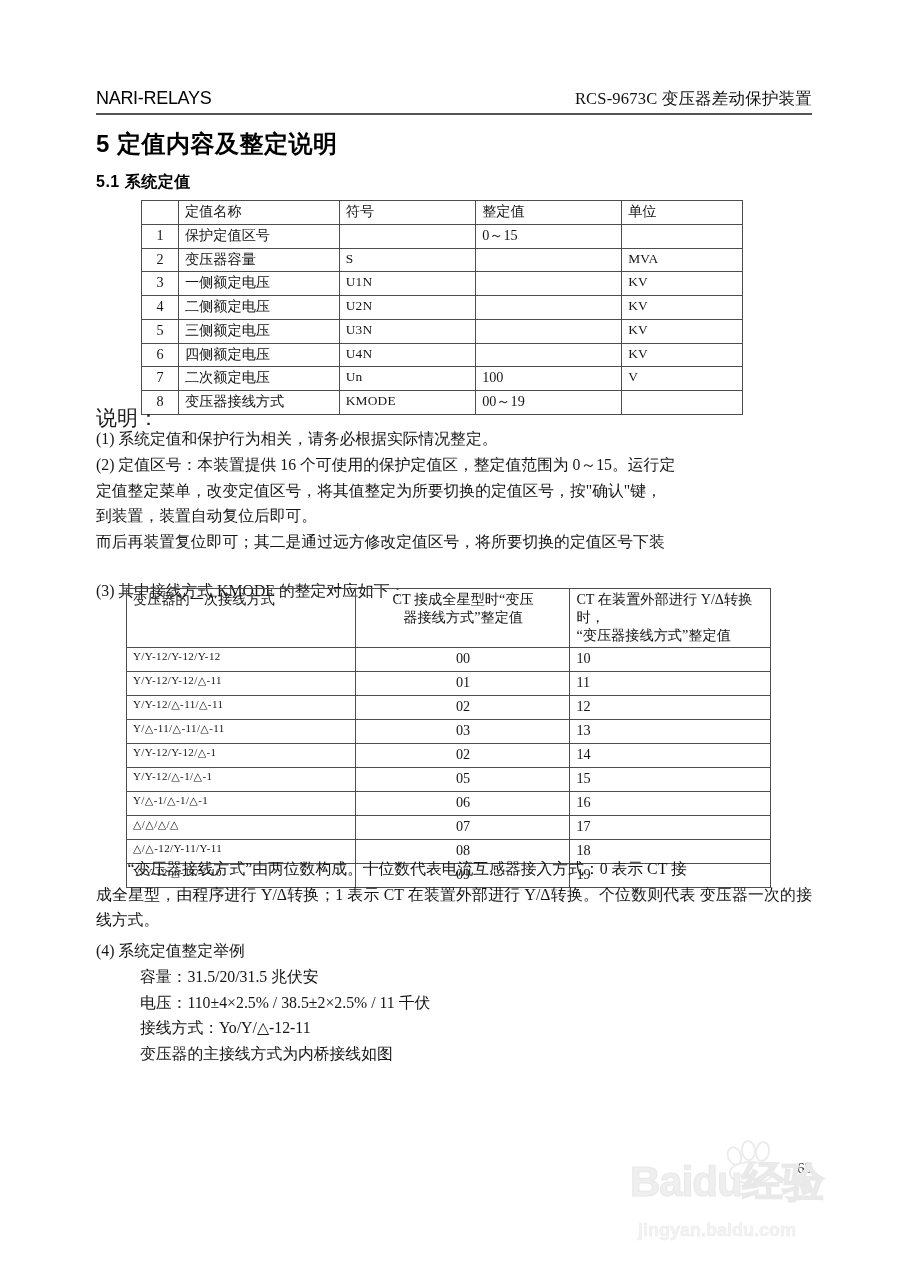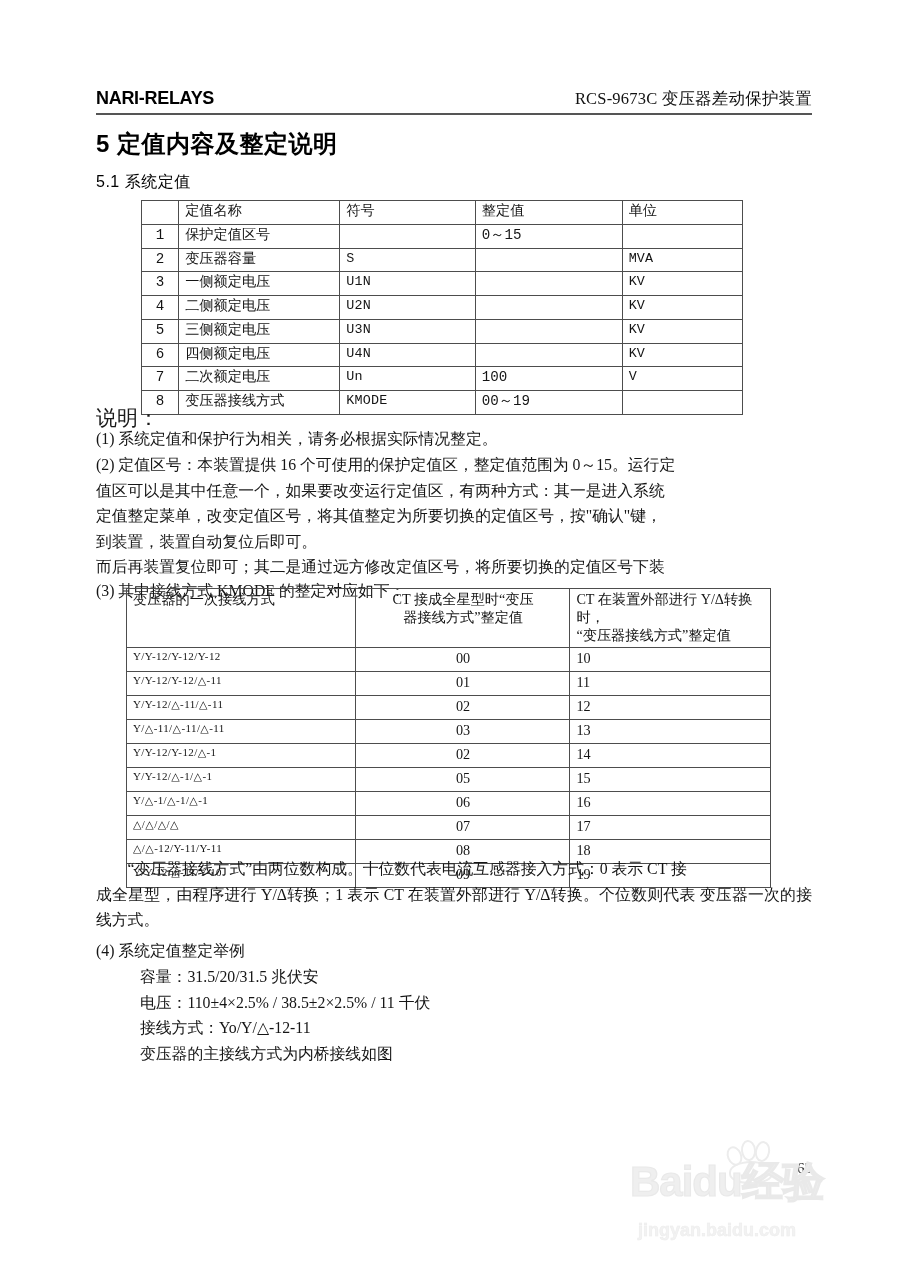--- a/index.html
+++ b/index.html
@@ -30,21 +30,21 @@
     top: 88px;
     width: 716px;
     display: flex;
     align-items: baseline;
     justify-content: space-between;
     border-bottom: 2.5px solid #555;
     padding-bottom: 3px;
   }
   .brand {
     font-family: "Liberation Sans", "DejaVu Sans", sans-serif;
-    font-weight: bold;
+    font-weight: normal;
     font-size: 18px;
     letter-spacing: -0.3px;
     color: #000;
   }
   .doc-title {
     font-size: 16.5px;
     color: #111;
     letter-spacing: 0.2px;
   }
 
@@ -57,21 +57,21 @@
     font-weight: bold;
     font-size: 24px;
     letter-spacing: 0.5px;
     color: #000;
   }
   .h2 {
     position: absolute;
     left: 96px;
     top: 172px;
     font-family: "Liberation Sans", "DejaVu Sans", sans-serif;
-    font-weight: normal;
+    font-weight: bold;
     font-size: 16px;
     letter-spacing: 0.5px;
     color: #000;
   }
 
   
   table {
     border-collapse: collapse;
     font-size: 14.2px;
     line-height: 1.25;
@@ -84,21 +84,21 @@
     font-weight: normal;
     color: #141414;
   }
 
   #settings-table {
     position: absolute;
     left: 141px;
     top: 200px;
     width: 602px;
   }
-  #settings-table td, #settings-table th { height: 17px; font-family: Liberation Mono, monospace; }
+  #settings-table td, #settings-table th { height: 17px; }
   #settings-table .c-no    { width: 40px; text-align: center; padding-left: 0; padding-right: 0; }
   #settings-table .c-name  { width: 168px; }
   #settings-table .c-sym   { width: 135px; }
   #settings-table .c-val   { width: 150px; }
   #settings-table .c-unit  { width: 120px; }
   .mono-sym { font-family: "Liberation Serif", "DejaVu Serif", serif; font-size: 13.4px; letter-spacing: 0.2px; }
 
   
   .note-label {
     position: absolute;
@@ -283,21 +283,20 @@
       </tr>
     </tbody>
   </table>
 
   <div class="note-label">说明：</div>
 
   <div class="para p1">(1) 系统定值和保护行为相关，请务必根据实际情况整定。</div>
 
   <div class="para p2">
     <span class="body-indent">(2) 定值区号：本装置提供 16 个可使用的保护定值区，整定值范围为 0～15。运行定</span>
-    <span class="body-indent">值区可以是其中任意一个，如果要改变运行定值区，有两种方式：其一是进入系统</span>
     <span class="body-indent">定值整定菜单，改变定值区号，将其值整定为所要切换的定值区号，按"确认"键，</span>
     <span class="body-indent">到装置，装置自动复位后即可。</span>
     <span class="body-indent">而后再装置复位即可；其二是通过远方修改定值区号，将所要切换的定值区号下装</span>
   </div>
 
   <div class="para p3">(3) 其中接线方式 KMODE 的整定对应如下：</div>
 
   <table id="kmode-table">
     <thead>
       <tr>

